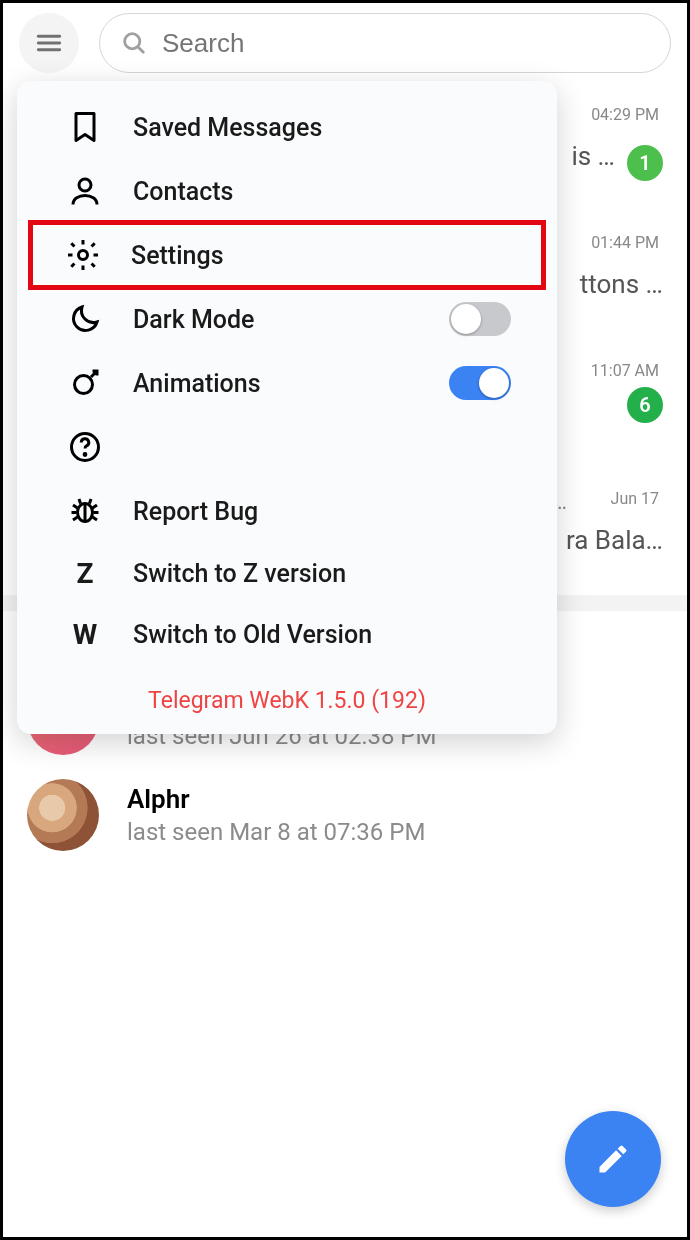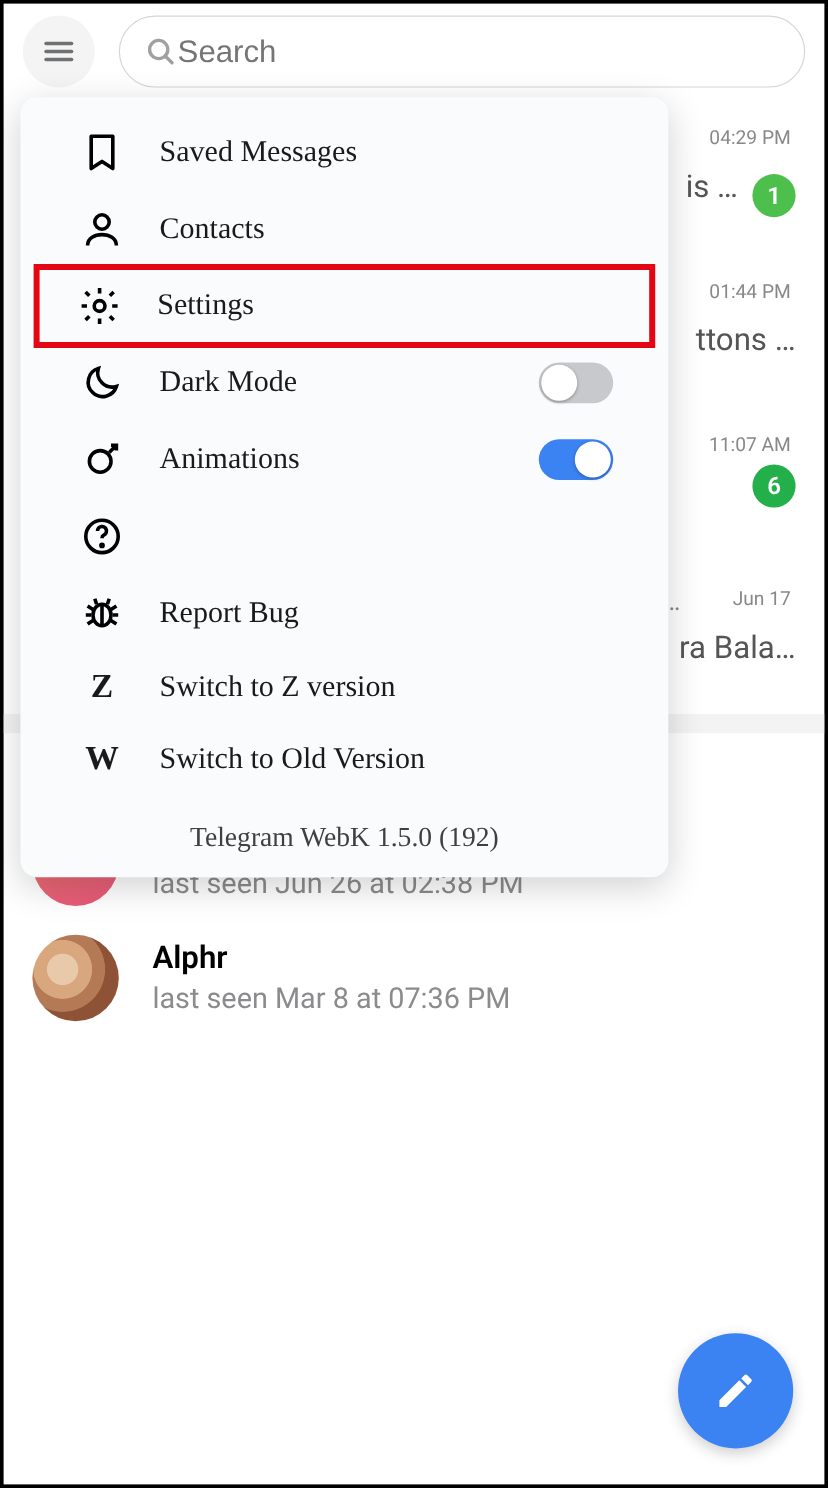--- a/index.html
+++ b/index.html
@@ -2,21 +2,21 @@
 <html><head>
   <meta charset="utf-8">
   <style>
     * { box-sizing: border-box; margin: 0; padding: 0; }
     html, body { width: 690px; height: 1240px; font-family: -apple-system, BlinkMacSystemFont, "Segoe UI", Roboto, sans-serif; background: #fff; overflow: hidden; position: relative; }
     body { border: 3px solid #000; }
 
     .topbar { display: flex; align-items: center; padding: 10px 16px; gap: 20px; }
     .hamburger { width: 60px; height: 60px; border-radius: 50%; background: #f4f4f5; display: flex; align-items: center; justify-content: center; cursor: pointer; }
     .hamburger svg { width: 32px; height: 32px; }
-    .search-box { flex: 1; height: 60px; border: 1px solid #d6d6d8; border-radius: 30px; display: flex; align-items: center; padding: 0 20px; }
+    .search-box { flex: 1; height: 60px; border: 1px solid #d6d6d8; border-radius: 30px; display: flex; align-items: center; padding: 0 20px; gap: 14px; }
     .search-box input { border: none; outline: none; font-size: 26px; color: #888; width: 100%; background: transparent; }
     .search-box svg { width: 28px; height: 28px; flex-shrink: 0; }
 
     .chatlist { padding: 0; }
     .chat-row { height: 128px; position: relative; padding: 18px 24px; border-bottom: 0; }
     .chat-time { position: absolute; top: 22px; right: 28px; color: #888; font-size: 16px; }
     .chat-snippet { position: absolute; top: 58px; right: 60px; color: #555; font-size: 26px; text-align: right; }
     .badge { position: absolute; top: 62px; right: 24px; width: 36px; height: 36px; border-radius: 50%; background: #4dbf4d; color: #fff; display: flex; align-items: center; justify-content: center; font-size: 20px; font-weight: 600; }
     .badge.green { background: #23b04b; }
     .divider { height: 16px; background: #f3f3f3; }
@@ -25,26 +25,26 @@
     .contact-row { display: flex; align-items: center; gap: 28px; padding: 12px 24px; }
     .avatar { width: 72px; height: 72px; border-radius: 50%; display: flex; align-items: center; justify-content: center; color: #fff; font-size: 24px; font-weight: 500; flex-shrink: 0; }
     .avatar.ag { background: linear-gradient(160deg, #f0806b, #e6557a); }
     .avatar.img { background: radial-gradient(circle at 35% 40%, #e8c9aa 0 20%, #d9a77d 21% 38%, #b47a55 39% 55%, #8e5337 56% 100%); }
     .contact-name { font-size: 26px; font-weight: 600; color: #000; }
     .contact-status { font-size: 24px; color: #8b8b8d; margin-top: 4px; }
 
     .fab { position: absolute; right: 26px; bottom: 30px; width: 96px; height: 96px; border-radius: 50%; background: #3b82f3; display: flex; align-items: center; justify-content: center; box-shadow: 0 4px 12px rgba(0,0,0,0.2); cursor: pointer; }
     .fab svg { width: 36px; height: 36px; }
 
-    .menu { position: absolute; top: 78px; left: 14px; width: 540px; background: #f9fbfc; border-radius: 14px; box-shadow: 0 8px 30px rgba(0,0,0,0.18); padding: 14px 16px 20px; z-index: 10; font-family: Liberation Serif, serif; }
+    .menu { position: absolute; top: 78px; left: 14px; width: 540px; background: #f9fbfc; border-radius: 14px; box-shadow: 0 8px 30px rgba(0,0,0,0.18); padding: 14px 16px 20px; z-index: 10; }
     .menu-item { display: flex; align-items: center; gap: 30px; padding: 14px 34px; cursor: pointer; font-size: 25px; font-weight: 500; color: #1a1a1a; position: relative; }
     .menu-item .icon { width: 36px; height: 36px; display: flex; align-items: center; justify-content: center; flex-shrink: 0; }
     .menu-item.highlight { outline: 5px solid #e30613; outline-offset: -2px; margin: 0 -2px; align-items: center; }
     .menu-item .letter { font-weight: 700; font-size: 28px; width: 36px; text-align: center; }
-    .menu-version { text-align: center; color: #404040; font-size: 23px; padding-top: 22px; }
+    .menu-version { text-align: center; color: #ef4444; font-size: 23px; padding-top: 22px; }
     .toggle { position: absolute; right: 30px; top: 50%; transform: translateY(-50%); width: 62px; height: 34px; border-radius: 17px; }
     .toggle .knob { width: 30px; height: 30px; border-radius: 50%; background: #fff; position: absolute; top: 2px; box-shadow: 0 1px 3px rgba(0,0,0,0.3); }
     .toggle.off { background: #c7c9cc; }
     .toggle.off .knob { left: 2px; }
     .toggle.on { background: #3b82f3; }
     .toggle.on .knob { right: 2px; }
   </style>
 </head>
 <body>
 

